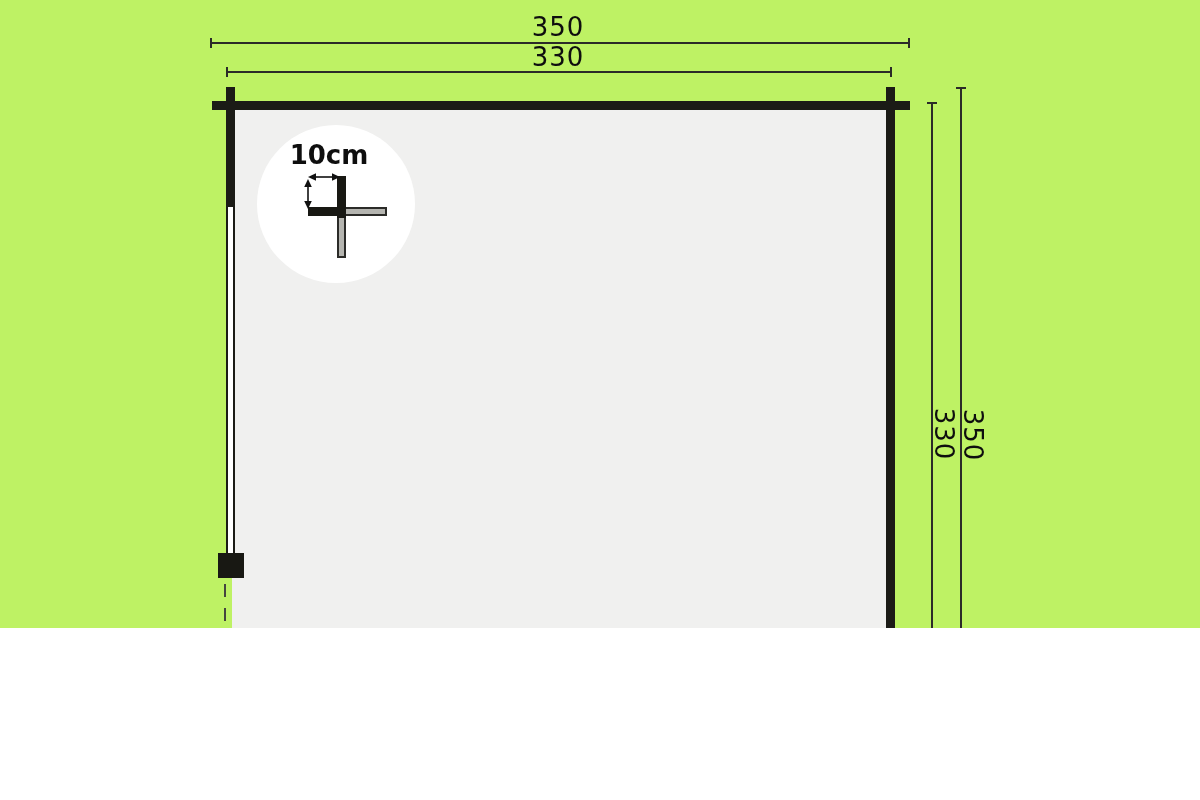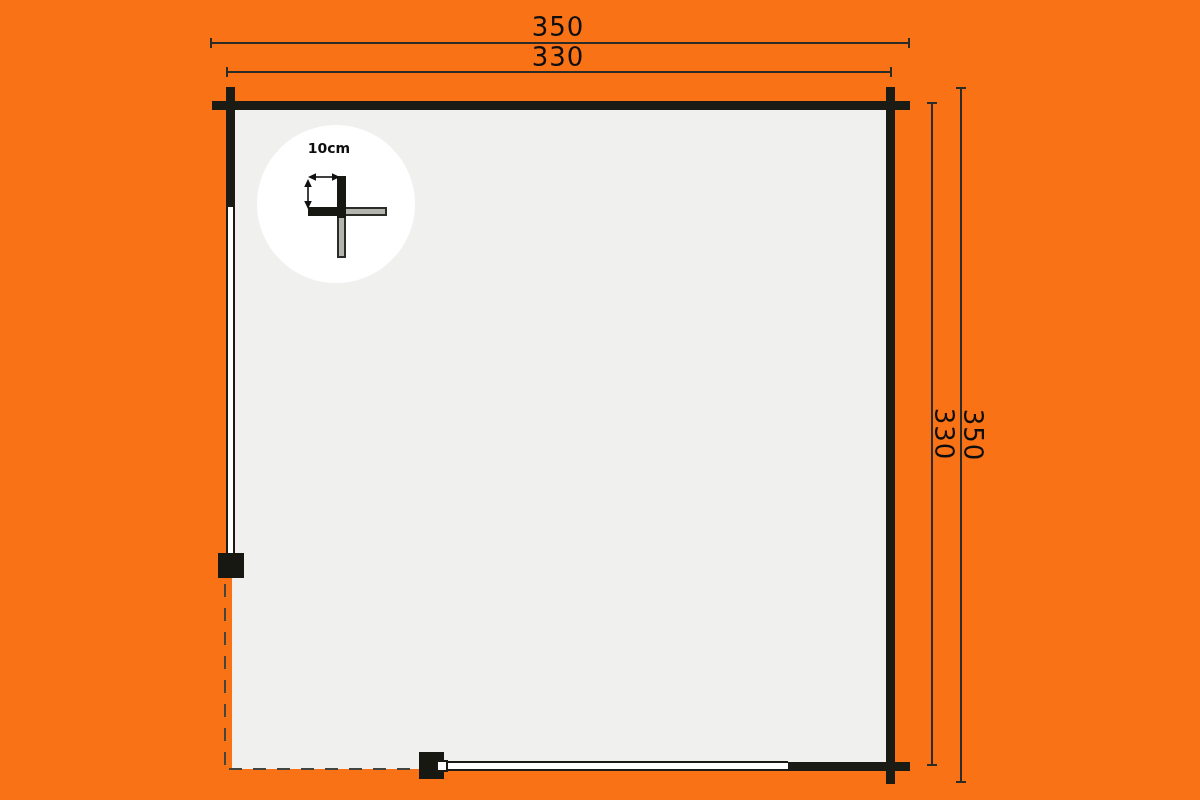--- a/index.html
+++ b/index.html
@@ -1,17 +1,17 @@
 <!DOCTYPE html>
 <html><head>
 <meta charset="utf-8">
 <style>
   html,body{margin:0;padding:0;background:#ffffff;}
   .canvas{
-    position:relative;width:1200px;height:800px;background:#f97316;overflow:hidden;
+    position:relative;width:1200px;height:628px;background:#bef264;overflow:hidden;
     font-family:"DejaVu Sans","Liberation Sans",sans-serif;color:#111;
   }
   
   .floor{position:absolute;left:232px;top:107px;width:654px;height:662px;background:#f0f0ef;}
   
   .wall{position:absolute;background:#1b1b16;}
   .wall-top{left:212px;top:101px;width:698px;height:9px;}
   .wall-right{left:886px;top:87px;width:9px;height:697px;}
   .wall-bottom{left:788px;top:762px;width:122px;height:9px;}
   .logend-topleft{left:226px;top:87px;width:9px;height:120px;}
@@ -37,21 +37,21 @@
   .tick-start-h{left:0;}  .tick-end-h{right:0;}
   .tick-start-v{top:0;}   .tick-end-v{bottom:0;}
   .dim-num{position:absolute;font-size:26px;line-height:28px;text-align:center;color:#0e0e0e;letter-spacing:1px;}
   .dim-top-outer{left:508px;top:13px;width:100px;}
   .dim-top-inner{left:508px;top:43px;width:100px;}
   .dim-rot{width:60px;height:30px;line-height:30px;transform:rotate(90deg);}
   .dim-right-inner{left:914px;top:419px;}
   .dim-right-outer{left:943px;top:420px;}
   
   .detail-circle{position:absolute;left:257px;top:125px;width:158px;height:158px;border-radius:50%;background:#ffffff;}
-  .detail-label{position:absolute;left:289px;top:140px;width:80px;text-align:center;font-size:14px;font-weight:600;color:#0e0e0e;}
+  .detail-label{position:absolute;left:289px;top:140px;width:80px;text-align:center;font-size:26px;font-weight:600;color:#0e0e0e;}
   .log{position:absolute;box-sizing:border-box;}
   .log-gray{background:#b5b5b0;border:2px solid #2b2b28;}
   .log-black{background:#181813;}
   .log-gray-h{left:341px;top:207px;width:46px;height:9px;}
   .log-gray-v{left:337px;top:212px;width:9px;height:46px;}
   .log-black-v{left:337px;top:176px;width:9px;height:42px;}
   .log-black-h{left:308px;top:207px;width:38px;height:9px;}
   .arrow-svg{position:absolute;}
 </style>
 </head>

